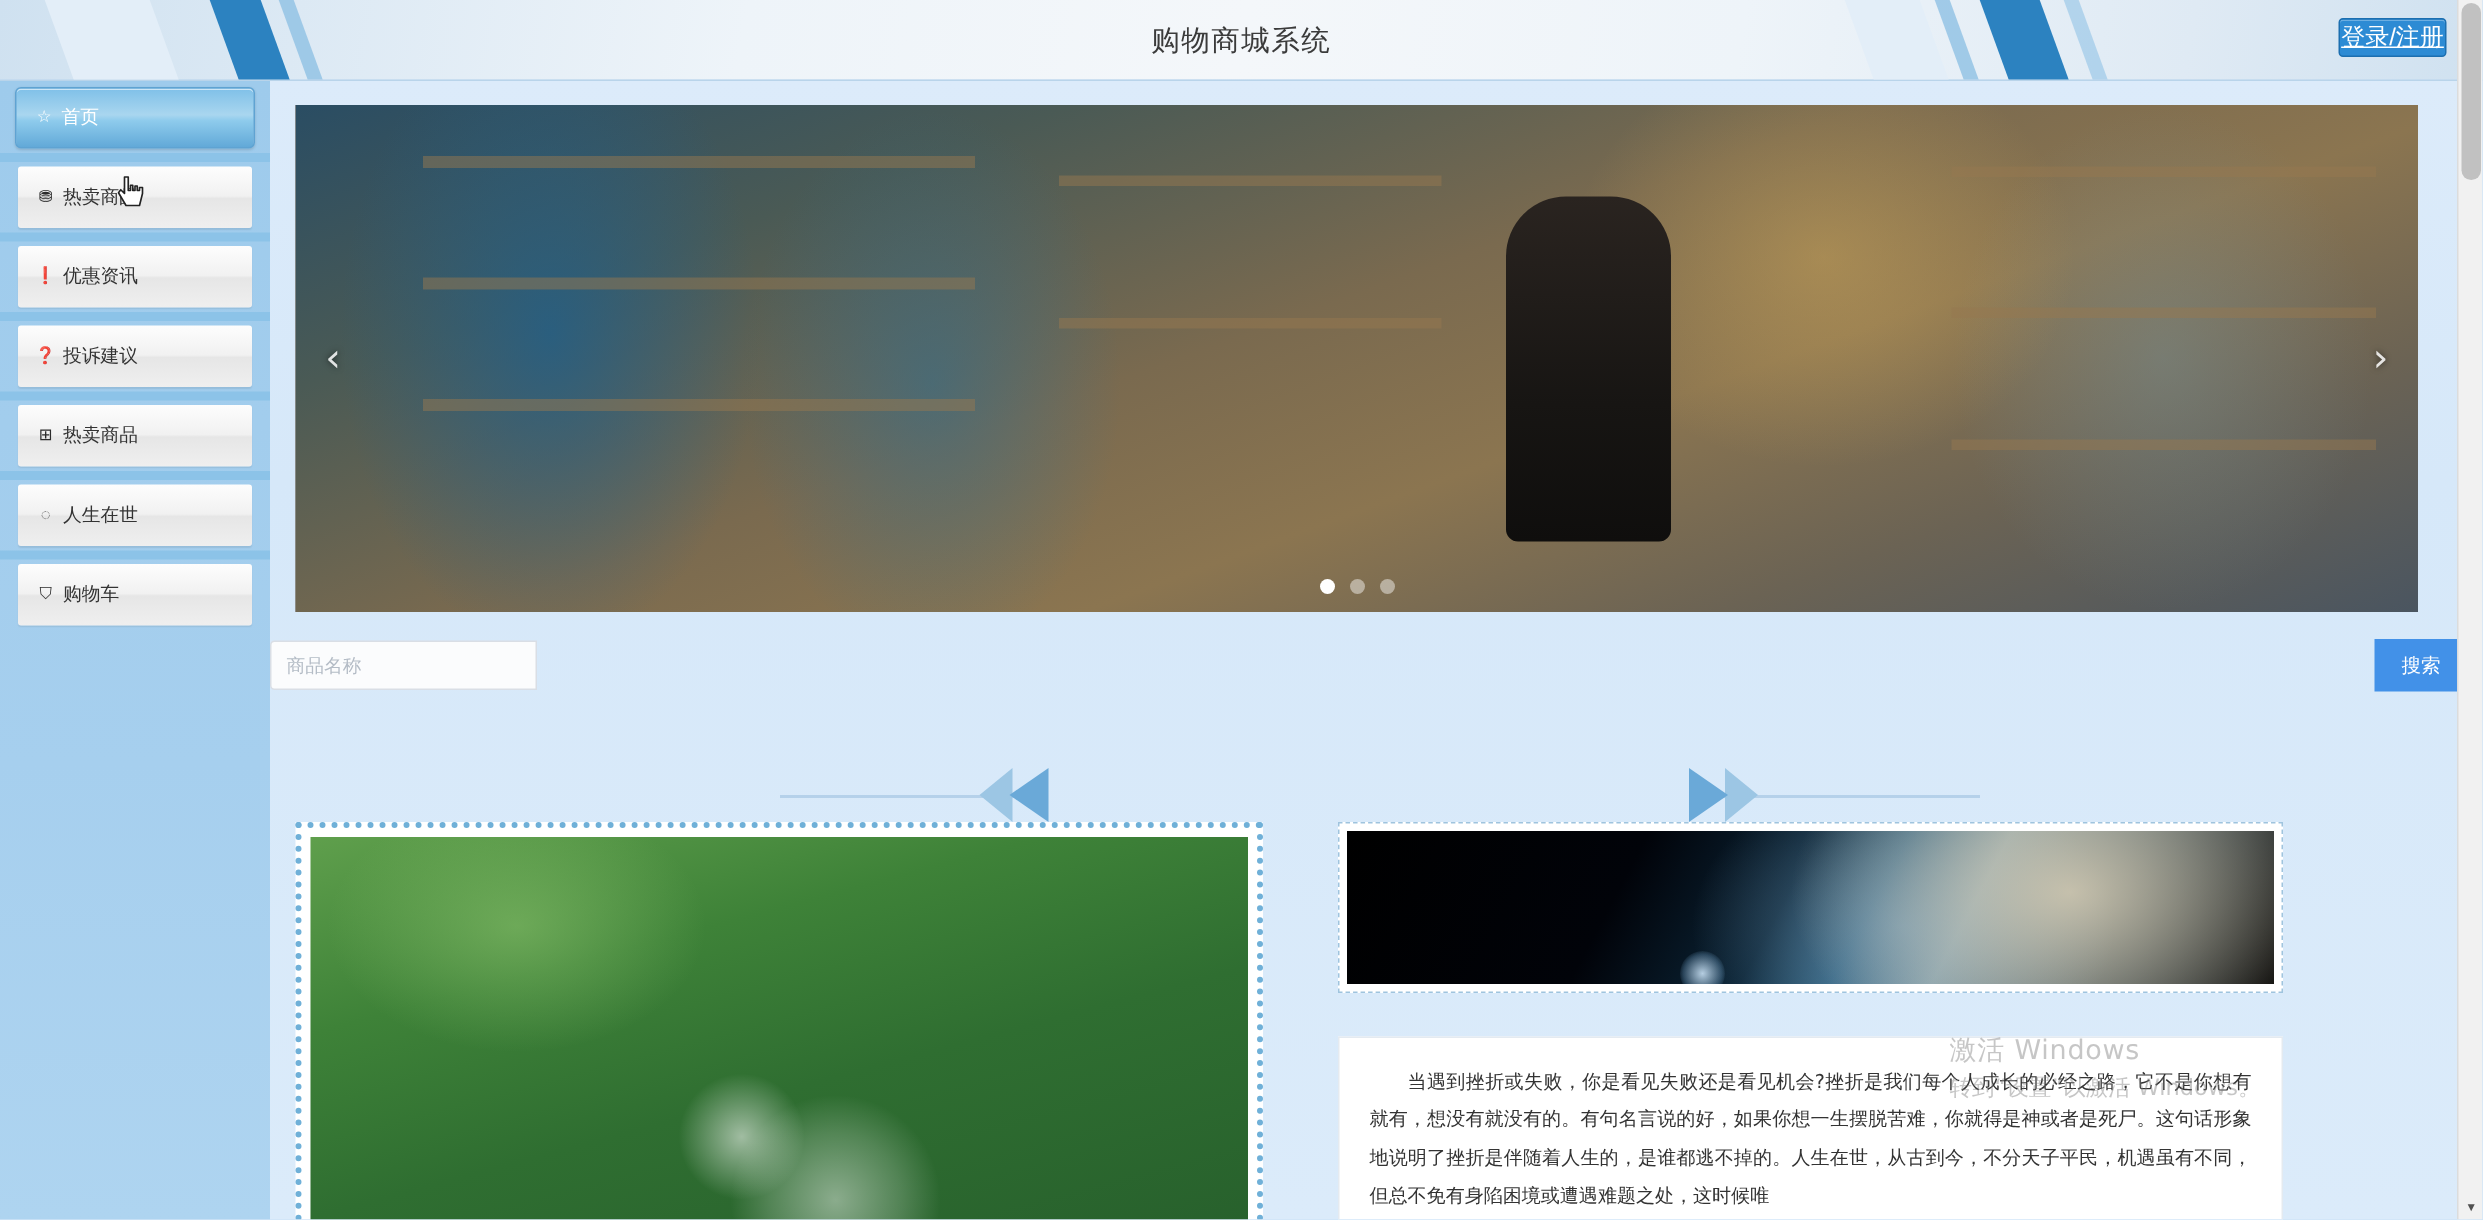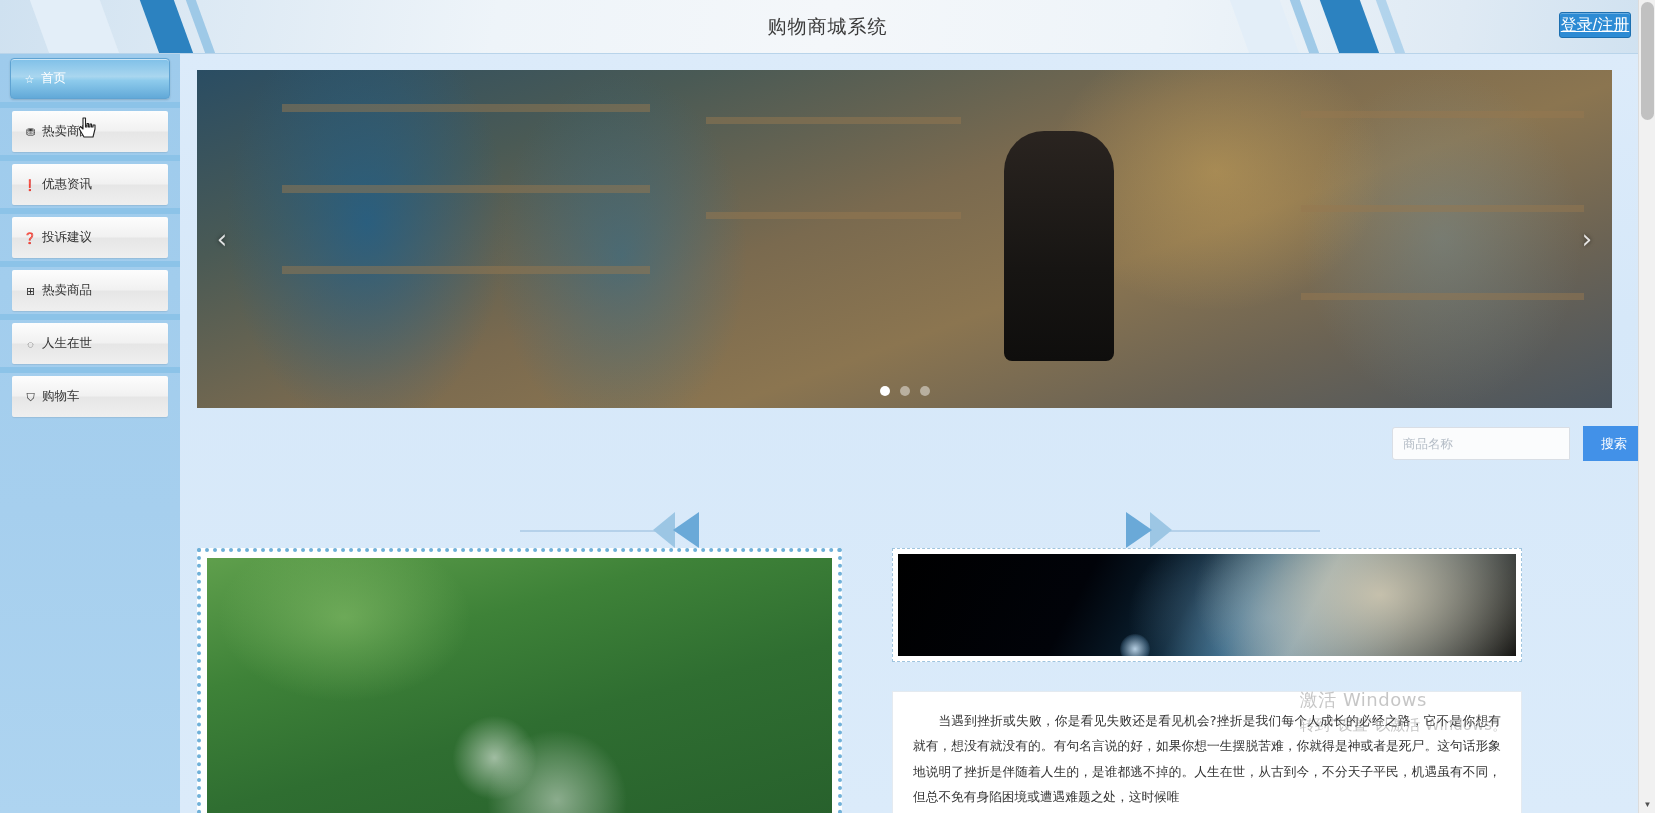--- a/index.html
+++ b/index.html
@@ -134,21 +134,21 @@
   }
   .car-dot {
     width: 10px; height: 10px; border-radius: 50%;
     background: rgba(255,255,255,.45); cursor: pointer;
   }
   .car-dot.active { background: #ffffff; }
 
   
   .search-row {
     position: absolute; left: 0; top: 372px; width: 1465px;
-    display: flex; justify-content: flex-end; align-items: center; gap: 0;
+    display: flex; justify-content: space-between; align-items: center; gap: 0;
   }
   .search-input {
     width: 178px; height: 33px;
     border: 1px solid #d9dee5; border-radius: 3px 0 0 3px;
     padding: 0 10px; font-size: 12.5px; color: #333;
     background: #fbfcfd; outline: none;
     font-family: "Liberation Sans", sans-serif;
   }
   .search-input::placeholder { color: #b4bcc6; }
   .search-btn {

